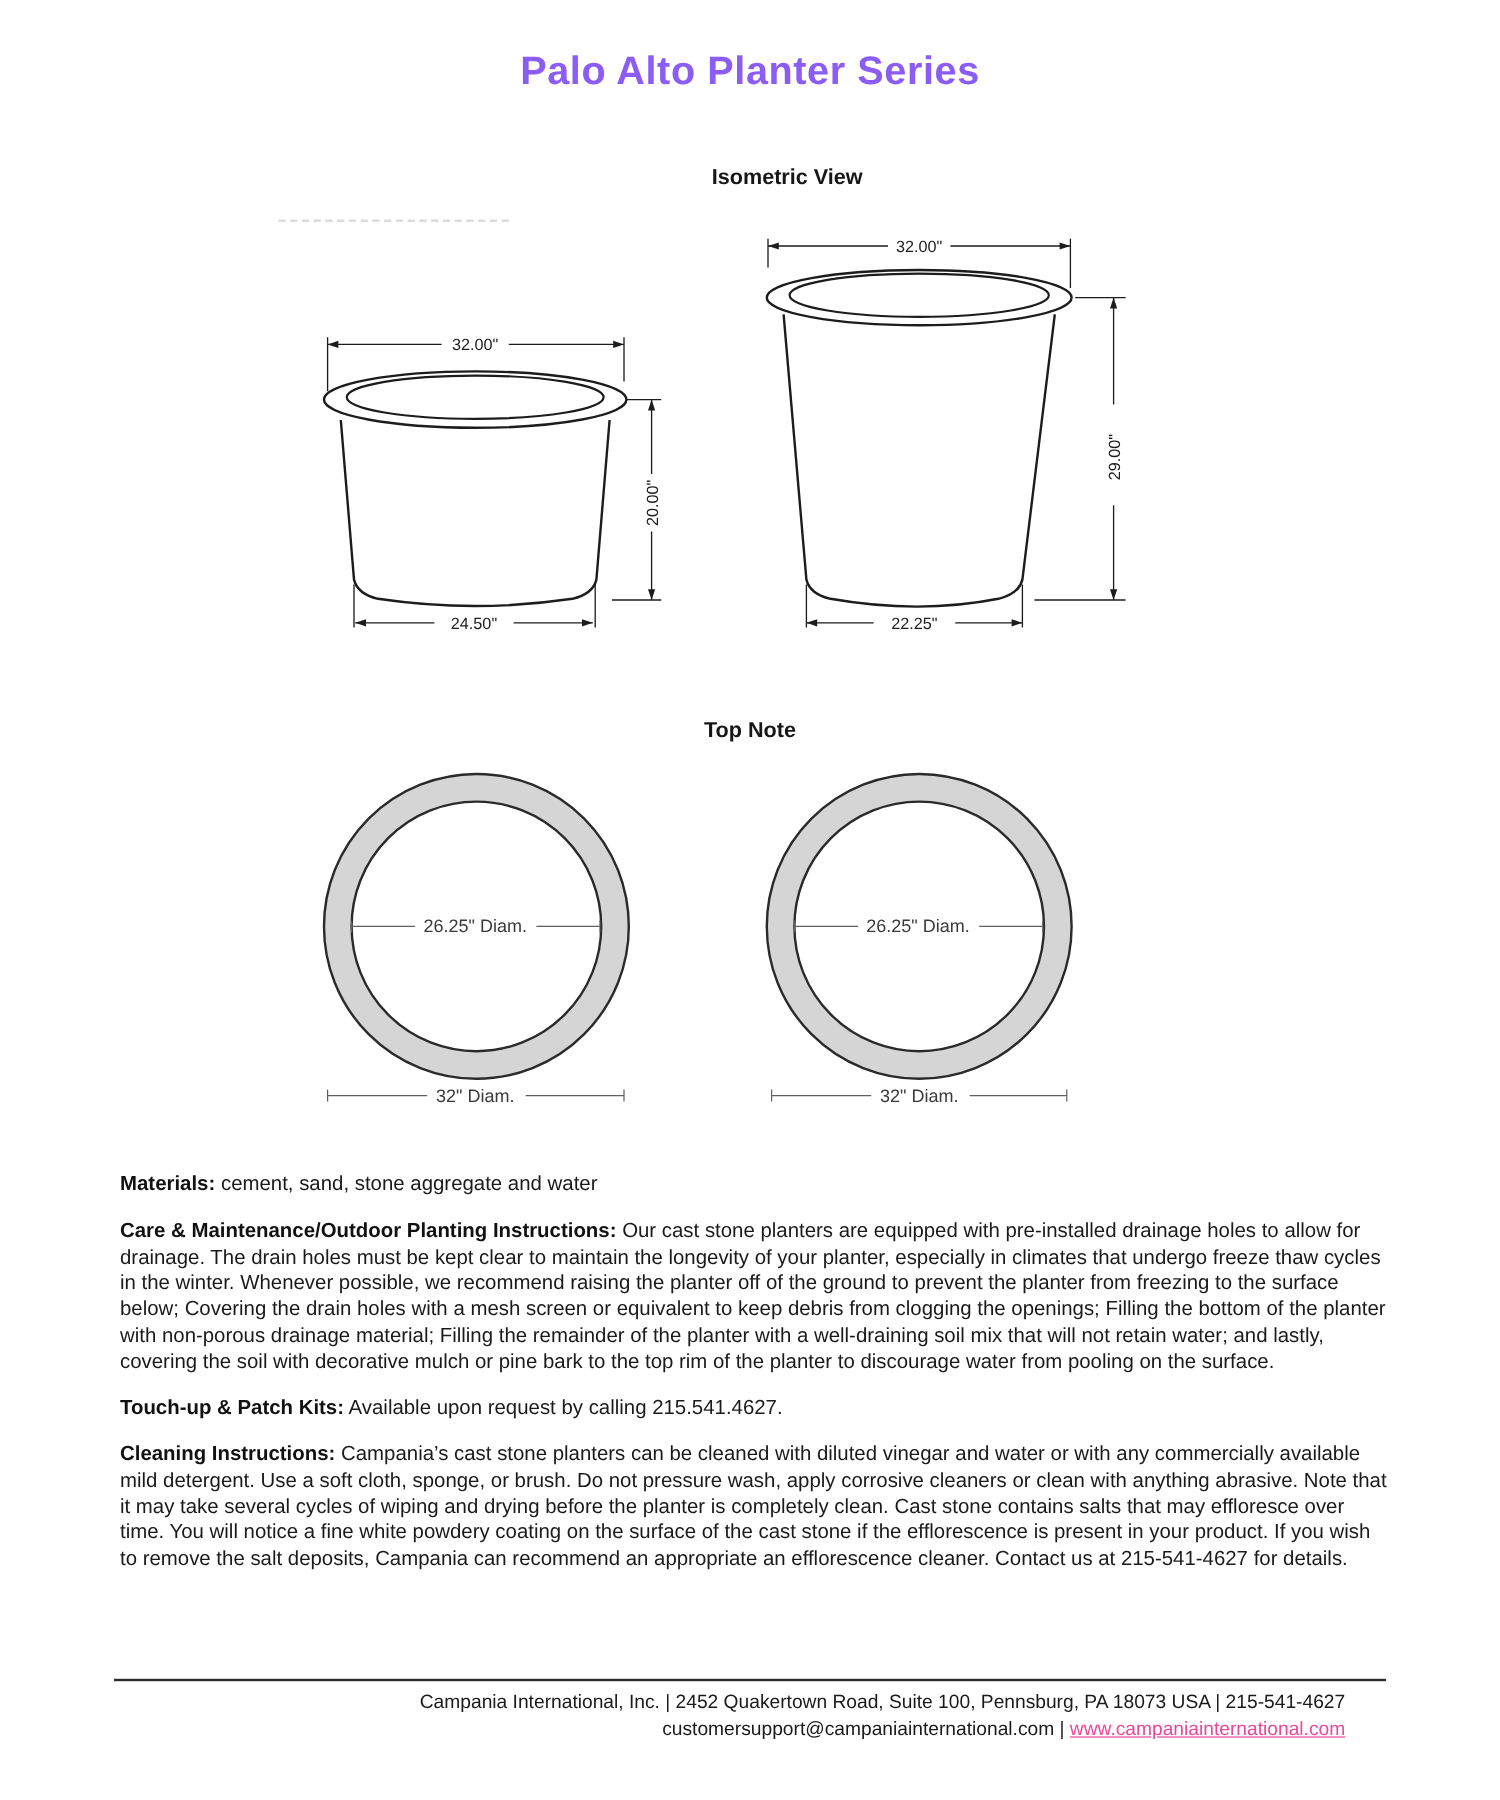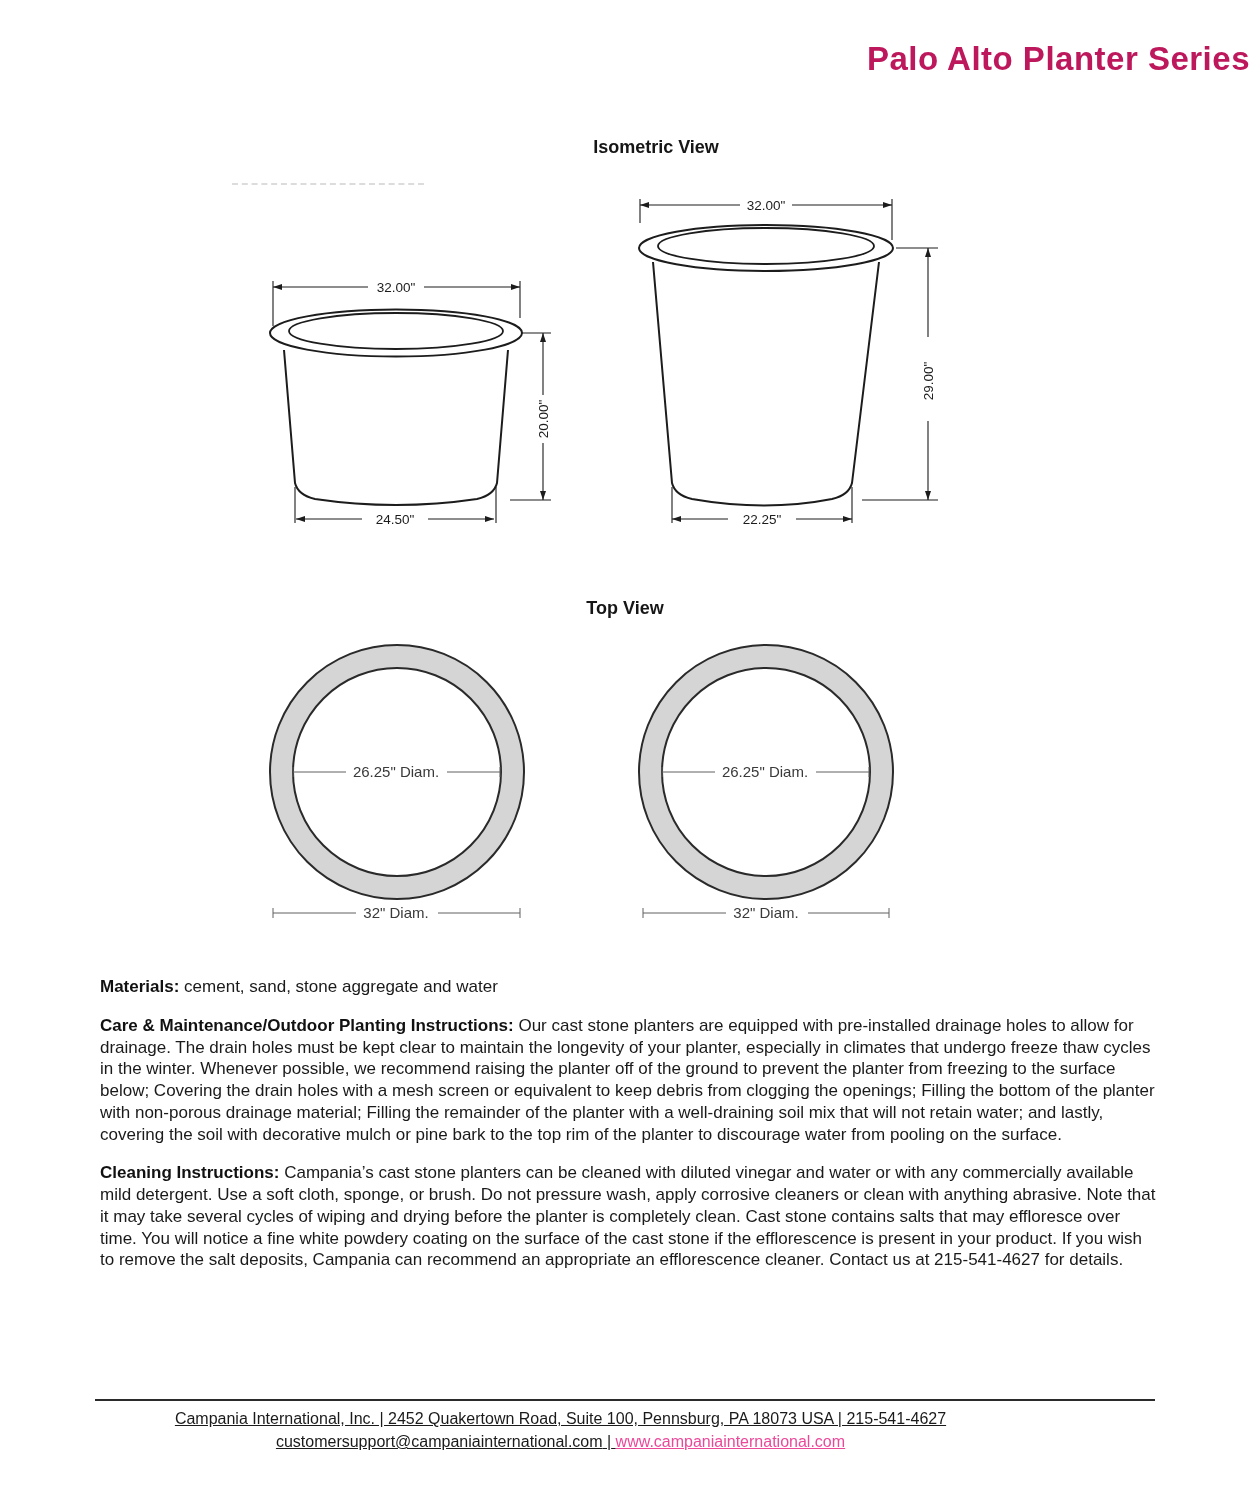--- a/index.html
+++ b/index.html
@@ -1,37 +1,37 @@
 <!DOCTYPE html>
 <html><head>
 <meta charset="utf-8">
 <style>
   html,body{margin:0;padding:0;background:#ffffff;}
   body{width:1250px;height:1500px;position:relative;font-family:"Liberation Sans",sans-serif;color:#1a1a1a;}
-  .page-title{position:absolute;top:40px;left:0;width:1250px;text-align:right;
-    font-size:33px;font-weight:bold;color:#be185d;letter-spacing:.5px;}
+  .page-title{position:absolute;top:40px;left:0;width:1250px;text-align:center;
+    font-size:33px;font-weight:bold;color:#8b5cf6;letter-spacing:.5px;}
   .section-heading{position:absolute;left:0;width:1250px;text-align:center;
     font-size:18px;font-weight:bold;color:#161616;}
   #iso-heading{top:137px;padding-left:31px;}
   #top-heading{top:598px;}
   .ghost-artifact{position:absolute;top:183px;left:232px;width:192px;height:0;
     border-top:2px dashed #dcdcdc;}
   svg{position:absolute;left:0;}
   #iso-svg{top:170px;}
   #topview-svg{top:630px;}
   .dim-label{font-family:"Liberation Sans",sans-serif;font-size:13.5px;fill:#1c1c1c;}
   .tv-label{font-family:"Liberation Sans",sans-serif;font-size:15px;fill:#3a3a3a;}
   .textblock{position:absolute;top:976px;left:100px;width:1058px;
     font-size:17px;line-height:1.28;color:#1a1a1a;text-align:left;}
   .textblock p{margin:0 0 17px 0;}
   .textblock strong{font-weight:bold;color:#111;}
   .footer-rule{position:absolute;top:1399px;left:95px;width:1060px;height:0;
     border-top:2.5px solid #2b2b2b;}
-  .footer{position:absolute;top:1407px;left:0;width:1121px;text-align:center;
-    font-size:16px;line-height:1.45;color:#1a1a1a;text-decoration:underline;}
+  .footer{position:absolute;top:1407px;left:0;width:1121px;text-align:right;
+    font-size:16px;line-height:1.45;color:#1a1a1a;}
   .footer a{color:#ec4899;text-decoration:underline;cursor:pointer;}
 </style>
 </head>
 <body>
 
 <div class="page-title">Palo Alto Planter Series</div>
 
 <div class="section-heading" id="iso-heading">Isometric View</div>
 
 <div class="ghost-artifact"></div>
@@ -92,21 +92,21 @@
     <g stroke-width="1.1">
       <path d="M672,487 V523 M852,487 V523"></path>
       <path d="M672,519 H728 M796,519 H852"></path>
       <polygon points="672,519 681,516 681,522" fill="#1c1c1c" stroke="none"></polygon>
       <polygon points="852,519 843,516 843,522" fill="#1c1c1c" stroke="none"></polygon>
     </g>
     <text class="dim-label" x="762" y="524" text-anchor="middle" stroke="none" fill="#1c1c1c">22.25"</text>
   </g>
 </svg>
 
-<div class="section-heading" id="top-heading">Top View</div>
+<div class="section-heading" id="top-heading">Top Note</div>
 
 <svg id="topview-svg" width="1250" height="300" viewBox="0 630 1250 300">
 
   <g>
     <circle cx="397" cy="772" r="127" fill="#d5d5d5" stroke="#2a2a2a" stroke-width="2"></circle>
     <circle cx="397" cy="772" r="104" fill="#ffffff" stroke="#2a2a2a" stroke-width="2"></circle>
     <g stroke="#606060" stroke-width="1">
       <path d="M293,767 V777 M500,767 V777"></path>
       <path d="M293,772 H346 M447,772 H500"></path>
     </g>
@@ -130,20 +130,21 @@
       <path d="M643,908 V918 M889,908 V918"></path>
       <path d="M643,913 H726 M808,913 H889"></path>
     </g>
     <text class="tv-label" x="766" y="918" text-anchor="middle">32" Diam.</text>
   </g>
 </svg>
 
 <div class="textblock">
   <p><strong>Materials:</strong> <span>cement, sand, stone aggregate and water</span></p>
   <p><strong>Care &amp; Maintenance/Outdoor Planting Instructions:</strong> <span>Our cast stone planters are equipped with pre-installed drainage holes to allow for drainage. The drain holes must be kept clear to maintain the longevity of your planter, especially in climates that undergo freeze thaw cycles in the winter.  Whenever possible, we recommend raising the planter off of the ground to prevent the planter from freezing to the surface below; Covering the drain holes with a mesh screen or equivalent to keep debris from clogging the openings; Filling the bottom of the planter with non-porous drainage material; Filling the remainder of the planter with a well-draining soil mix that will not retain water; and lastly, covering the soil with decorative mulch or pine bark to the top rim of the planter to discourage water from pooling on the surface.</span></p>
+  <p><strong>Touch-up &amp; Patch Kits:</strong> <span>Available upon request by calling 215.541.4627.</span></p>
   <p><strong>Cleaning Instructions:</strong> <span>Campania’s cast stone planters can be cleaned with diluted vinegar and water or with any commercially available mild detergent. Use a soft cloth, sponge, or brush. Do not pressure wash, apply corrosive cleaners or clean with anything abrasive. Note that it may take several cycles of wiping and drying before the planter is completely clean. Cast stone contains salts that may effloresce over time. You will notice a fine white powdery coating on the surface of the cast stone if the efflorescence is present in your product. If you wish to remove the salt deposits, Campania can recommend an appropriate an efflorescence cleaner. Contact us at 215-541-4627 for details.</span></p>
 </div>
 
 <div class="footer-rule"></div>
 <div class="footer">
   <div>Campania International, Inc. | 2452 Quakertown Road, Suite 100, Pennsburg, PA 18073 USA | 215-541-4627</div>
   <div><span>customersupport@campaniainternational.com</span> <span>|</span> <a href="#">www.campaniainternational.com</a></div>
 </div>
 
 </body></html>

